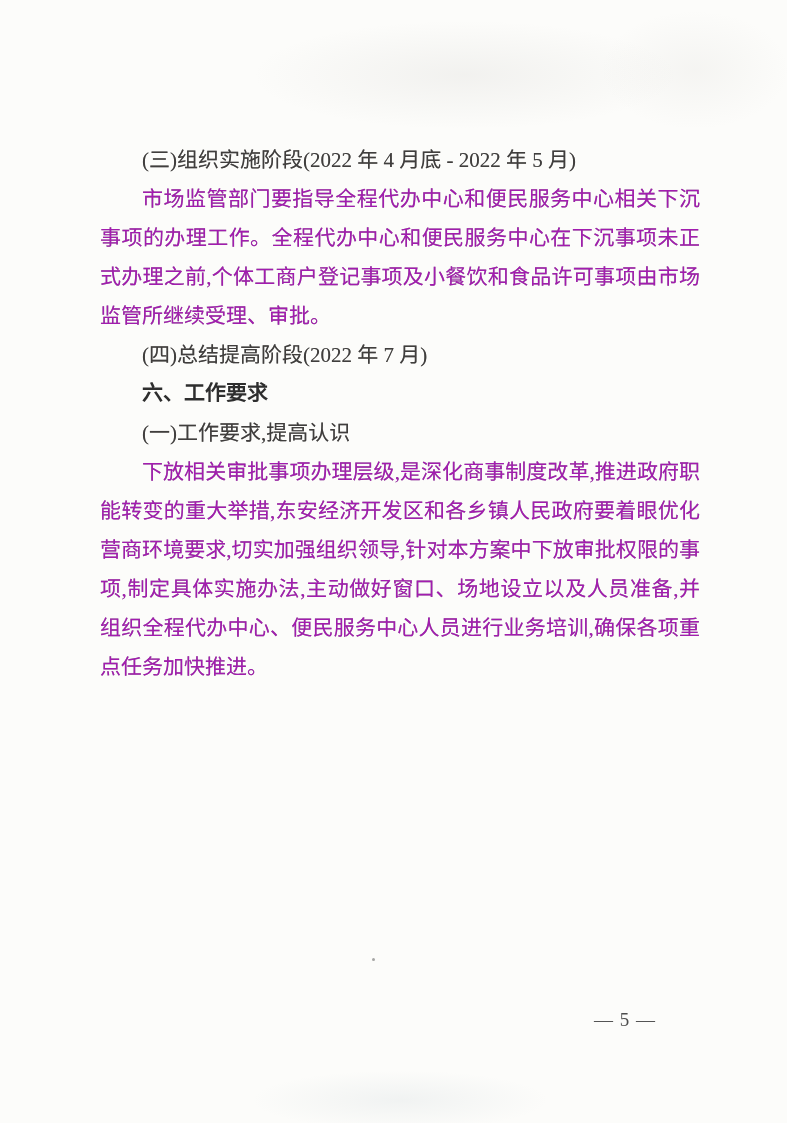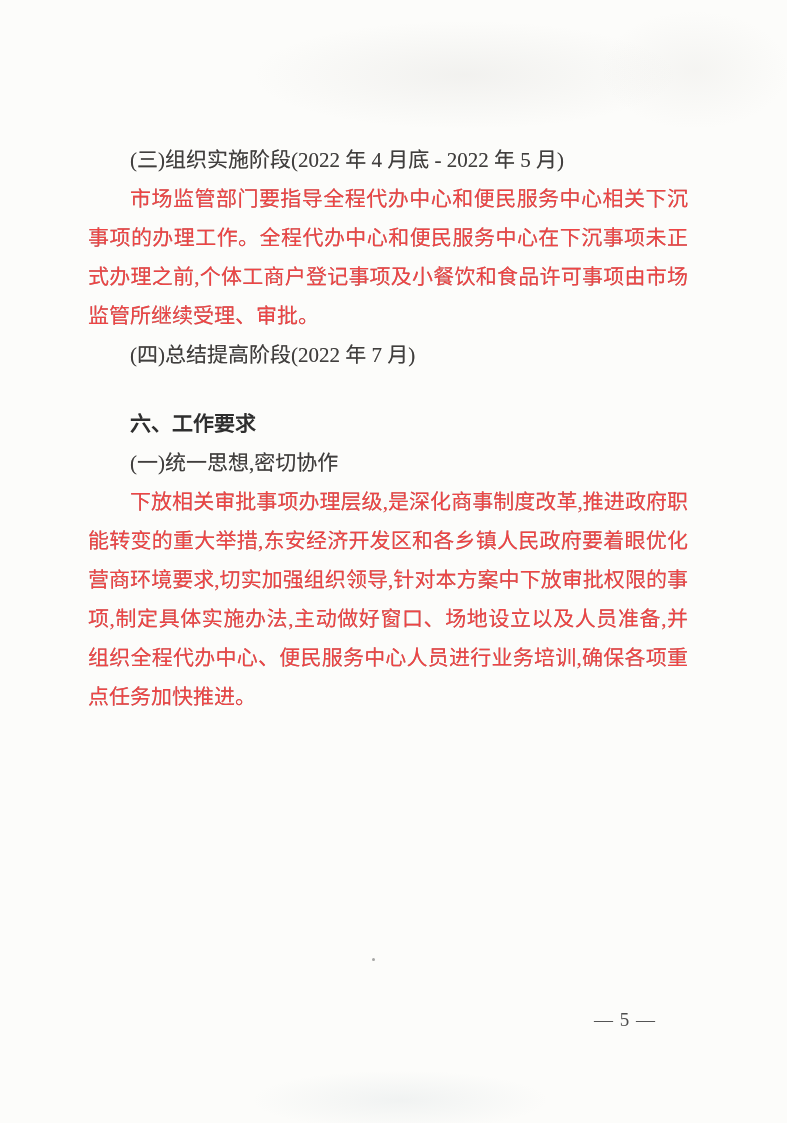--- a/index.html
+++ b/index.html
@@ -34,45 +34,44 @@
   }
   .speck {
     position: absolute;
     left: 372px; top: 958px;
     width: 3px; height: 3px;
     border-radius: 50%;
     background: rgba(95,95,95,0.55);
   }
   .doc-body {
     position: absolute;
-    left: 88px;
+    left: 100px;
     top: 141px;
     width: 600px;
   }
   .doc-body p {
     margin: 0;
     font-size: 21px;
     line-height: 39px;
     text-align: justify;
     text-indent: 2em;
-    color: #ef4444;
+    color: #a21caf;
     text-shadow: 0 0 0.3px rgba(70,70,70,0.55);
     letter-spacing: 0;
   }
   p.subheading {
     color: #403e3d;
     text-align: left;
   }
   p.main-heading {
-    font-family: Liberation Serif, serif;
+    font-family: Liberation Mono, monospace;
     font-weight: bold;
     color: #2e2e2e;
     text-align: left;
     text-shadow: none;
-    margin-top: 30px;
   }
   .page-number {
     position: absolute;
     top: 1005px;
     right: 131px;
     font-size: 19px;
     line-height: 30px;
     color: #4d4d4d;
     letter-spacing: 1px;
     font-family: "Liberation Serif", "DejaVu Serif", serif;
@@ -84,17 +83,17 @@
 <div class="smudge smudge-top"></div>
 <div class="smudge smudge-top-right"></div>
 <div class="smudge smudge-bottom"></div>
 <div class="speck"></div>
 
 <div class="doc-body">
   <p class="subheading">(三)组织实施阶段(2022 年 4 月底 - 2022 年 5 月)</p>
   <p class="paragraph">市场监管部门要指导全程代办中心和便民服务中心相关下沉事项的办理工作。全程代办中心和便民服务中心在下沉事项未正式办理之前,个体工商户登记事项及小餐饮和食品许可事项由市场监管所继续受理、审批。</p>
   <p class="subheading">(四)总结提高阶段(2022 年 7 月)</p>
   <p class="main-heading">六、工作要求</p>
-  <p class="subheading">(一)统一思想,密切协作</p>
+  <p class="subheading">(一)工作要求,提高认识</p>
   <p class="paragraph">下放相关审批事项办理层级,是深化商事制度改革,推进政府职能转变的重大举措,东安经济开发区和各乡镇人民政府要着眼优化营商环境要求,切实加强组织领导,针对本方案中下放审批权限的事项,制定具体实施办法,主动做好窗口、场地设立以及人员准备,并组织全程代办中心、便民服务中心人员进行业务培训,确保各项重点任务加快推进。</p>
 </div>
 
 <div class="page-number">— 5 —</div>
 
 </body></html>

